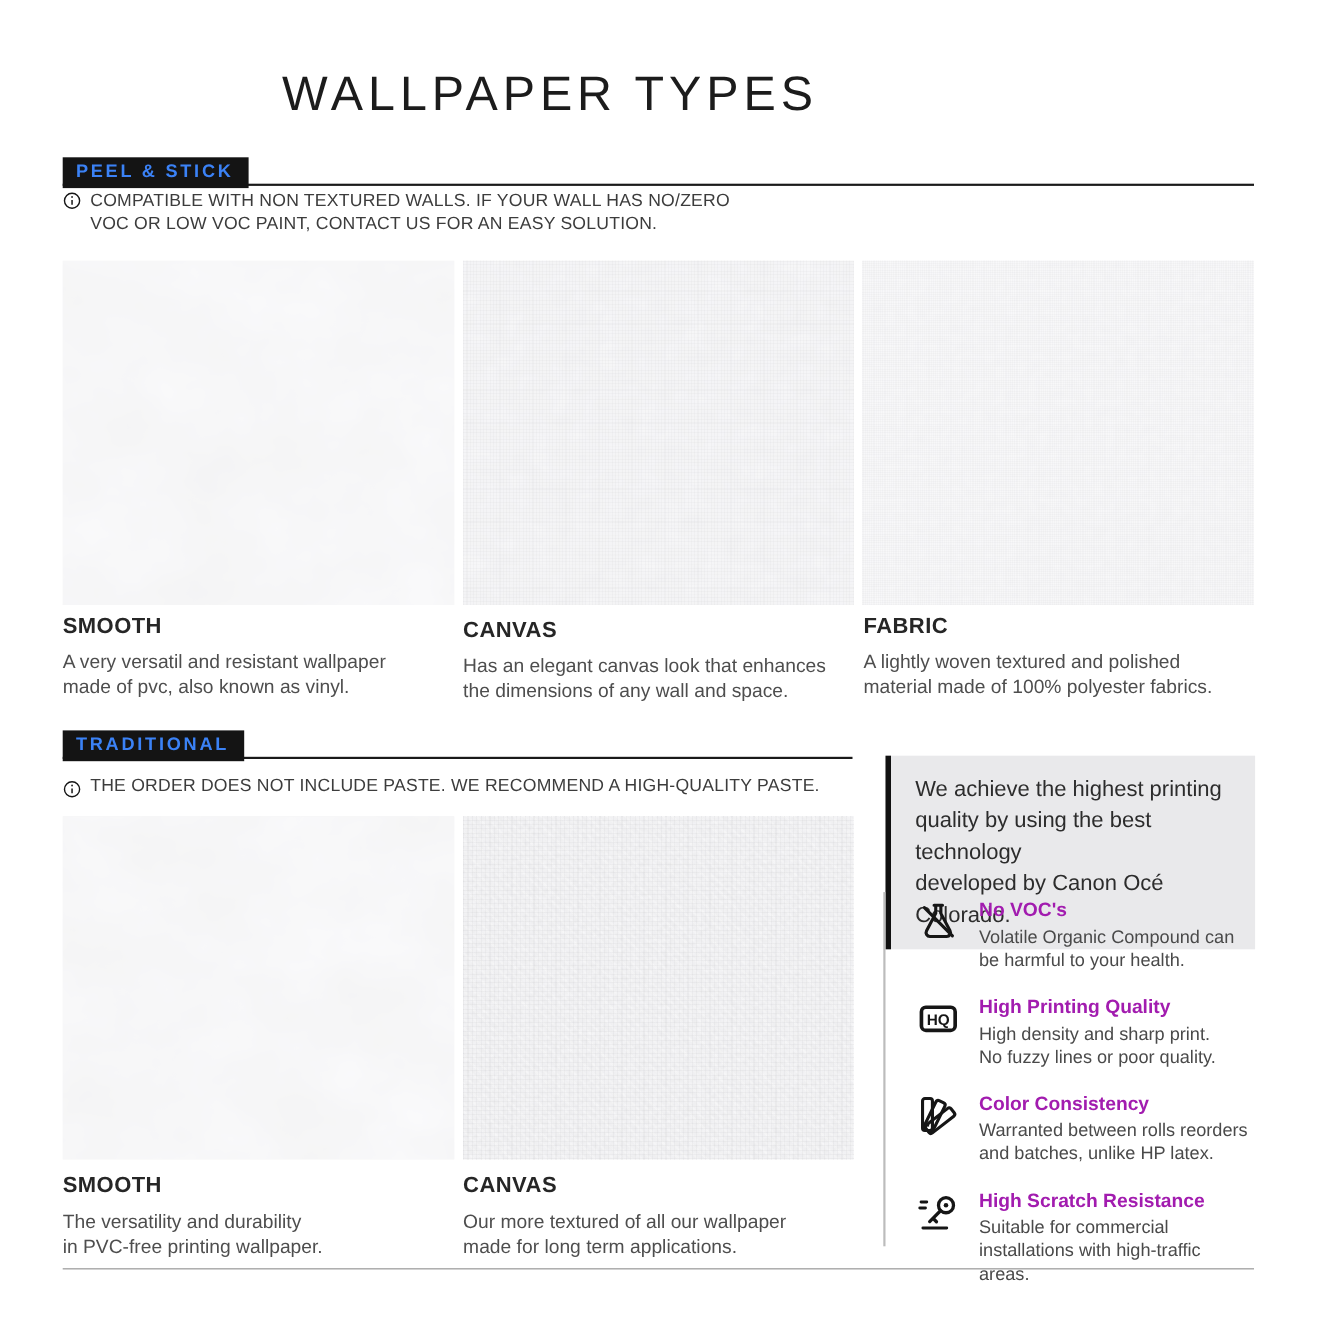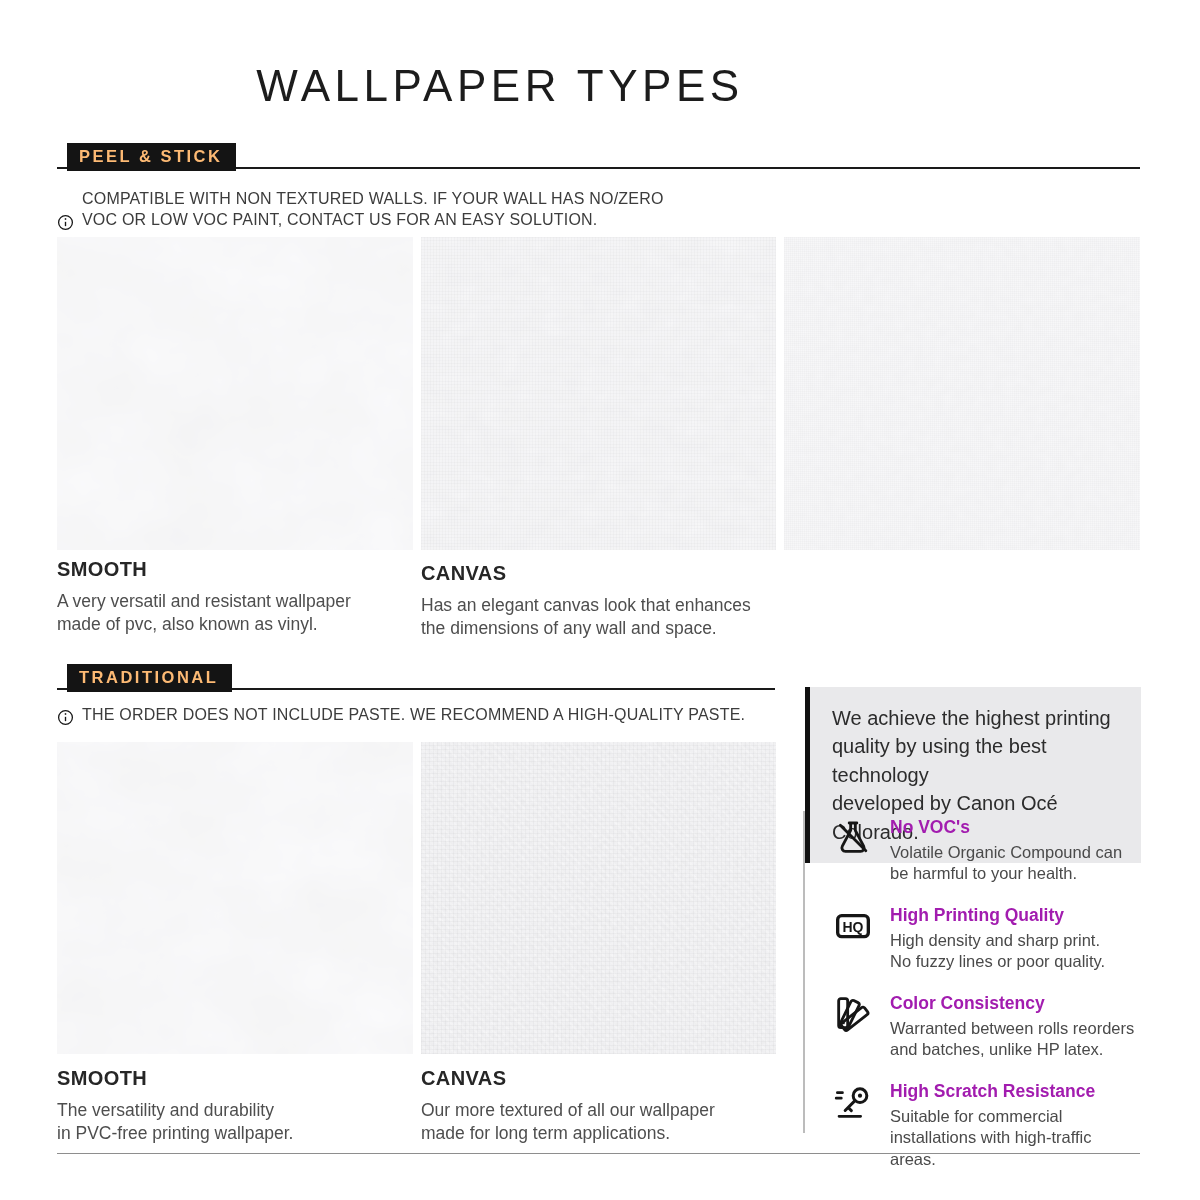--- a/index.html
+++ b/index.html
@@ -9,27 +9,27 @@
   }
   .title{
     position:absolute;left:0;top:46px;width:1000px;margin:0;text-align:center;
     font-size:44px;font-weight:500;letter-spacing:4.5px;color:#1c1c1c;
   }
   
   .section-rule{position:absolute;border-bottom:2.5px solid #1a1a1a;height:24px;}
   .rule-peel{left:57px;top:128px;width:1083px;}
   .rule-trad{left:57px;top:649px;width:718px;}
   .section-label{
-    position:absolute;left:10px;bottom:-4px;background:#141414;color:#fdba74;
+    position:absolute;left:0;bottom:-4px;background:#141414;color:#3b82f6;
     font-size:16.5px;font-weight:bold;letter-spacing:2.5px;padding:4px 14px 5px 12px;
     white-space:nowrap;
   }
   
   .note{position:absolute;display:flex;gap:8px;align-items:flex-start;}
-  .note-peel{left:57px;top:174px;width:660px;align-items:flex-end;}
+  .note-peel{left:57px;top:158px;width:660px;}
   .note-trad{left:57px;top:690px;width:700px;align-items:flex-end;}
   .note svg{flex:0 0 17px;margin-top:1px;}
   .note-text{
     font-size:16px;line-height:1.3;letter-spacing:.2px;color:#3c3c3c;white-space:pre-line;
   }
   
   .swatch{position:absolute;overflow:hidden;}
   .swatch svg.grain{position:absolute;left:0;top:0;width:100%;height:100%;display:block;}
   .tex-smooth{background-color:#f4f4f6;}
   .tex-canvas{
@@ -145,20 +145,25 @@
   <div class="caption" style="left:57px;top:543px;width:350px;">
     <div class="caption-title">SMOOTH</div>
     <div class="caption-desc">A very versatil and resistant wallpaper
 made of pvc, also known as vinyl.</div>
   </div>
   <div class="caption" style="left:421px;top:547px;width:355px;">
     <div class="caption-title">CANVAS</div>
     <div class="caption-desc">Has an elegant canvas look that enhances
 the dimensions of any wall and space.</div>
   </div>
+  <div class="caption" style="left:785px;top:543px;width:355px;">
+    <div class="caption-title">FABRIC</div>
+    <div class="caption-desc">A lightly woven textured and polished
+material made of 100% polyester fabrics.</div>
+  </div>
 
   <div class="section-rule rule-trad">
     <span class="section-label">TRADITIONAL</span>
   </div>
 
   <div class="note note-trad">
     <svg width="17" height="17" viewBox="0 0 20 20">
       <circle cx="10" cy="10" r="8.1" class="icon-stroke" stroke-width="1.5"></circle>
       <path d="M10 9.2v5.1" class="icon-stroke" stroke-width="1.6"></path>
       <circle cx="10" cy="5.9" r="1.05" fill="#2e2e2e"></circle>

